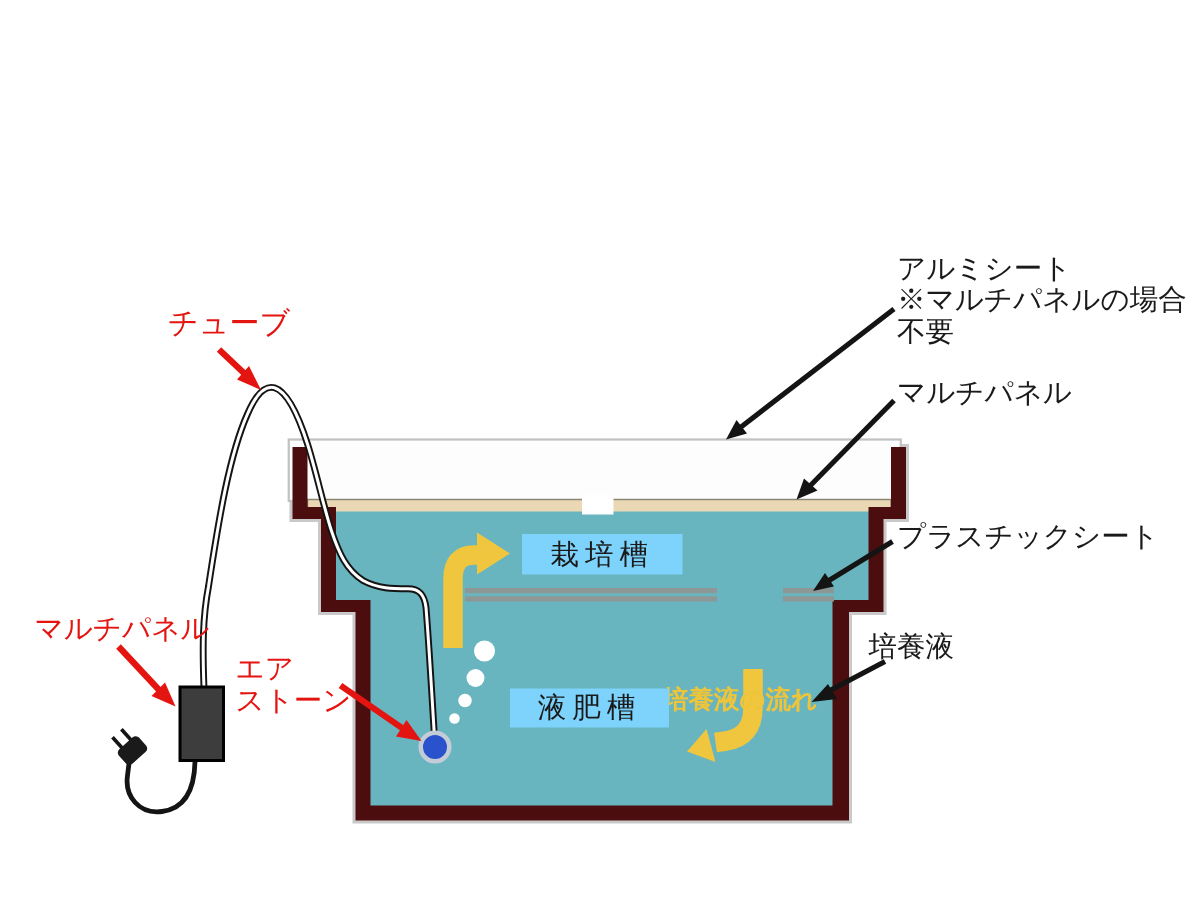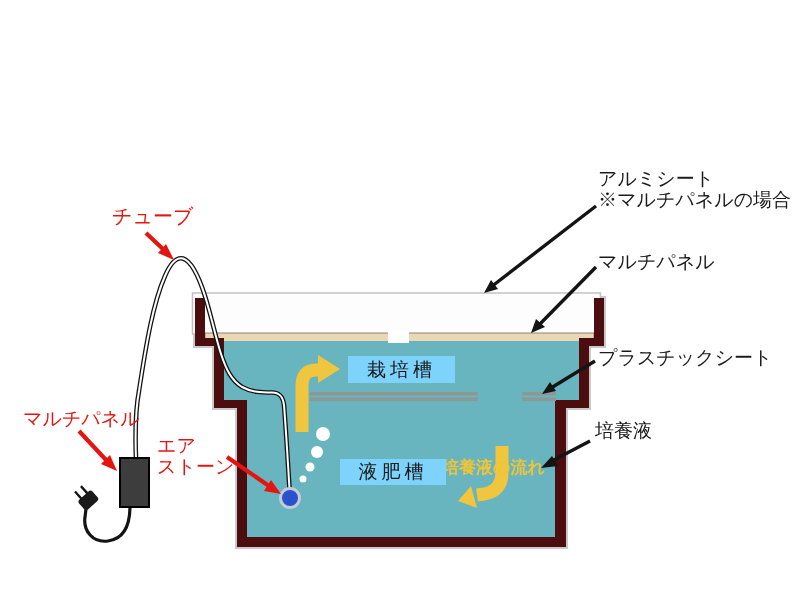--- a/index.html
+++ b/index.html
@@ -88,27 +88,28 @@
       <line x1="590" y1="441" x2="552" y2="461"></line>
       <polygon points="541,468 552,456 558,466" fill="#141414" stroke="none"></polygon>
     </g>
   </svg>
 
   <div class="lbl red" style="left:112px;top:207px;font-size:20px;">チューブ</div>
 
   <div class="lbl" style="left:598px;top:170px;">
     <span style="display:block;">アルミシート</span>
     <span style="display:block;">※マルチパネルの場合</span>
+    <span style="display:block;">不要</span>
   </div>
 
   <div class="lbl" style="left:598px;top:253px;">マルチパネル</div>
 
   <div class="lbl" style="left:598px;top:349px;">プラスチックシート</div>
 
-  <div class="lbl" style="left:595px;top:422px;">培養液</div>
+  <div class="lbl" style="left:579px;top:422px;">培養液</div>
 
   <div class="lbl red" style="left:23px;top:410px;">マルチパネル</div>
 
   <div class="lbl red" style="left:157px;top:437px;">
     <span style="display:block;">エア</span>
     <span style="display:block;">ストーン</span>
   </div>
 
   <div class="lbl yellow" style="left:442px;top:424px;margin-top:34px;">培養液の流れ</div>
 

